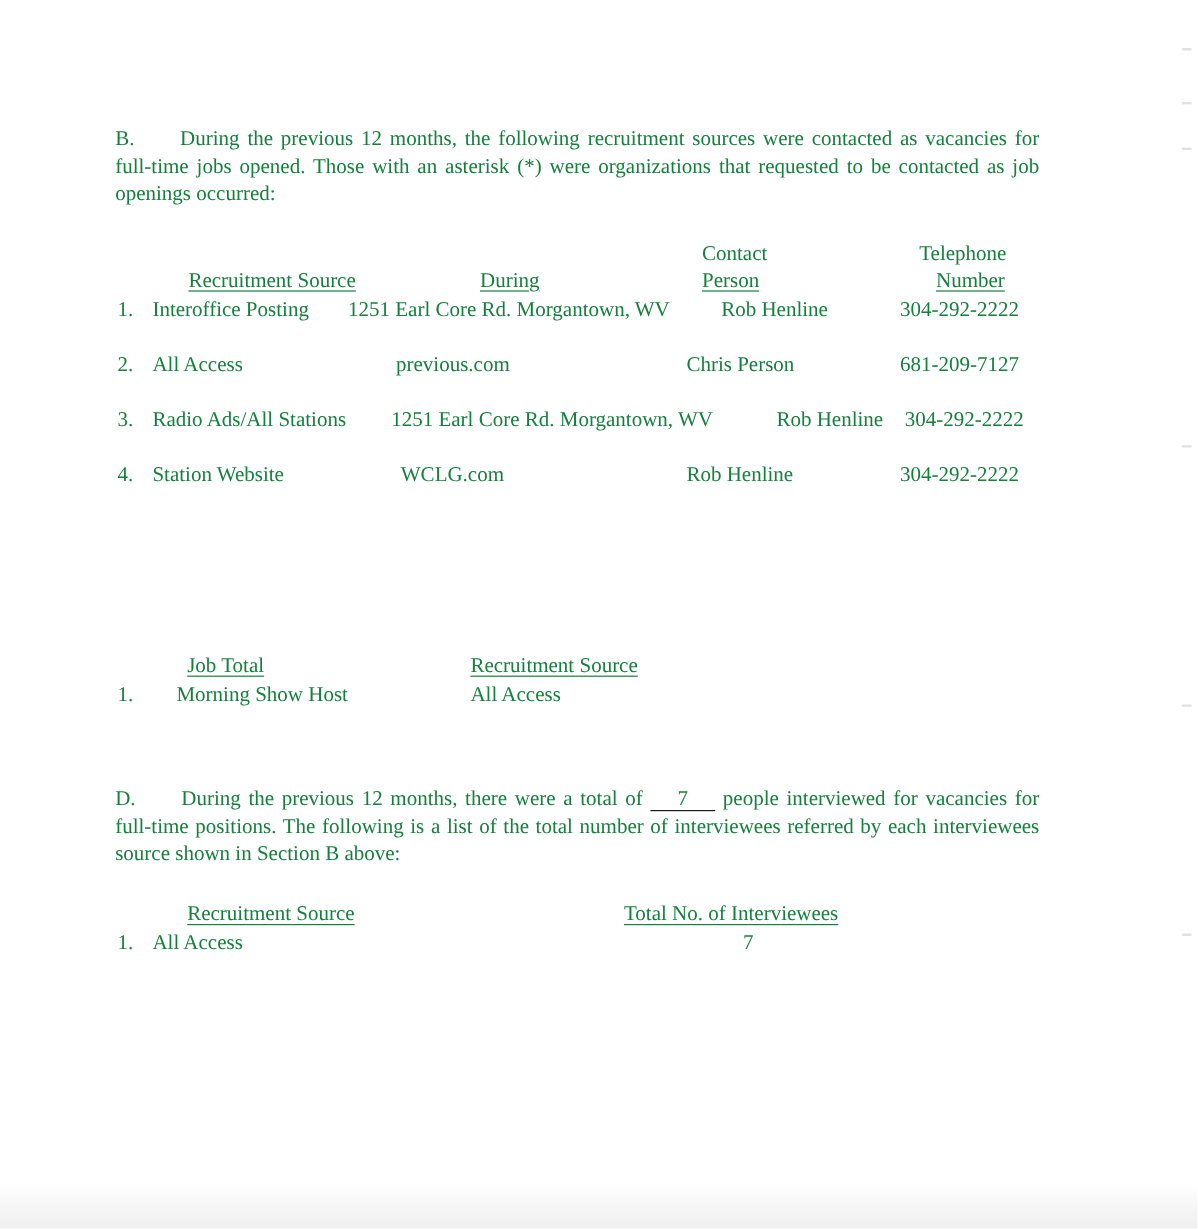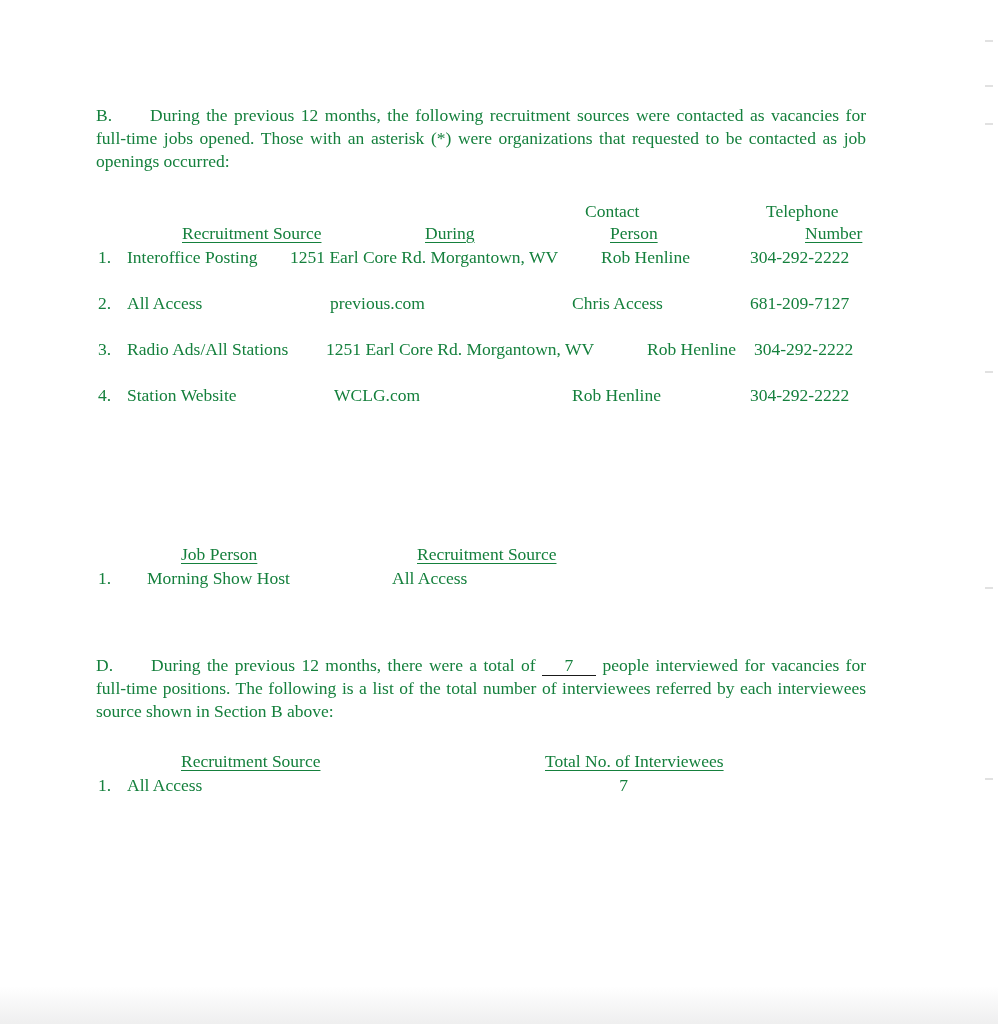--- a/index.html
+++ b/index.html
@@ -23,21 +23,21 @@
     height: 100%;
   }
   .para {
     position: absolute;
     left: 0;
     width: 770px;
     text-align: justify;
   }
   .tab { display: inline-block; width: 38px; }
   .cell { position: absolute; white-space: nowrap; }
-  .u { text-decoration: underline; text-underline-offset: 3px; margin-left: 25px; }
+  .u { text-decoration: underline; text-underline-offset: 3px; }
   .row { position: absolute; left: 0; width: 770px; height: 24px; }
   .center { text-align: center; }
   .blank {
     display: inline-block;
     min-width: 54px;
     text-align: center;
     border-bottom: 1.6px solid #1a1a1a;
     line-height: 19px;
   }
   
@@ -82,41 +82,41 @@
       <span class="cell" style="left:2px;">1.</span>
       <span class="cell" style="left:31px;">Interoffice Posting</span>
       <span class="cell" style="left:194px;">1251 Earl Core Rd. Morgantown, WV</span>
       <span class="cell" style="left:505px;">Rob Henline</span>
       <span class="cell" style="left:654px;">304-292-2222</span>
     </div>
     <div class="row" style="top:292px;">
       <span class="cell" style="left:2px;">2.</span>
       <span class="cell" style="left:31px;">All Access</span>
       <span class="cell" style="left:234px;">previous.com</span>
-      <span class="cell" style="left:476px;">Chris Access</span>
+      <span class="cell" style="left:476px;">Chris Person</span>
       <span class="cell" style="left:654px;">681-209-7127</span>
     </div>
     <div class="row" style="top:338px;">
       <span class="cell" style="left:2px;">3.</span>
       <span class="cell" style="left:31px;">Radio Ads/All Stations</span>
       <span class="cell" style="left:230px;">1251 Earl Core Rd. Morgantown, WV</span>
       <span class="cell" style="left:551px;">Rob Henline</span>
       <span class="cell" style="left:658px;">304-292-2222</span>
     </div>
     <div class="row" style="top:384px;">
       <span class="cell" style="left:2px;">4.</span>
       <span class="cell" style="left:31px;">Station Website</span>
       <span class="cell" style="left:238px;">WCLG.com</span>
       <span class="cell" style="left:476px;">Rob Henline</span>
       <span class="cell" style="left:654px;">304-292-2222</span>
     </div>
 
 
     <div>
-      <span class="cell u" style="top:543px; left:60px;">Job Person</span>
+      <span class="cell u" style="top:543px; left:60px;">Job Total</span>
       <span class="cell u" style="top:543px; left:296px;">Recruitment Source</span>
       <div class="row" style="top:567px;">
         <span class="cell" style="left:2px;">1.</span>
         <span class="cell" style="left:31px;margin-left:20px;">Morning Show Host</span>
         <span class="cell" style="left:296px;">All Access</span>
       </div>
     </div>
 
     <p class="para" style="top:654px;">
       <span>D.</span><span class="tab"></span><span>During the previous 12 months, there were a total of</span>

